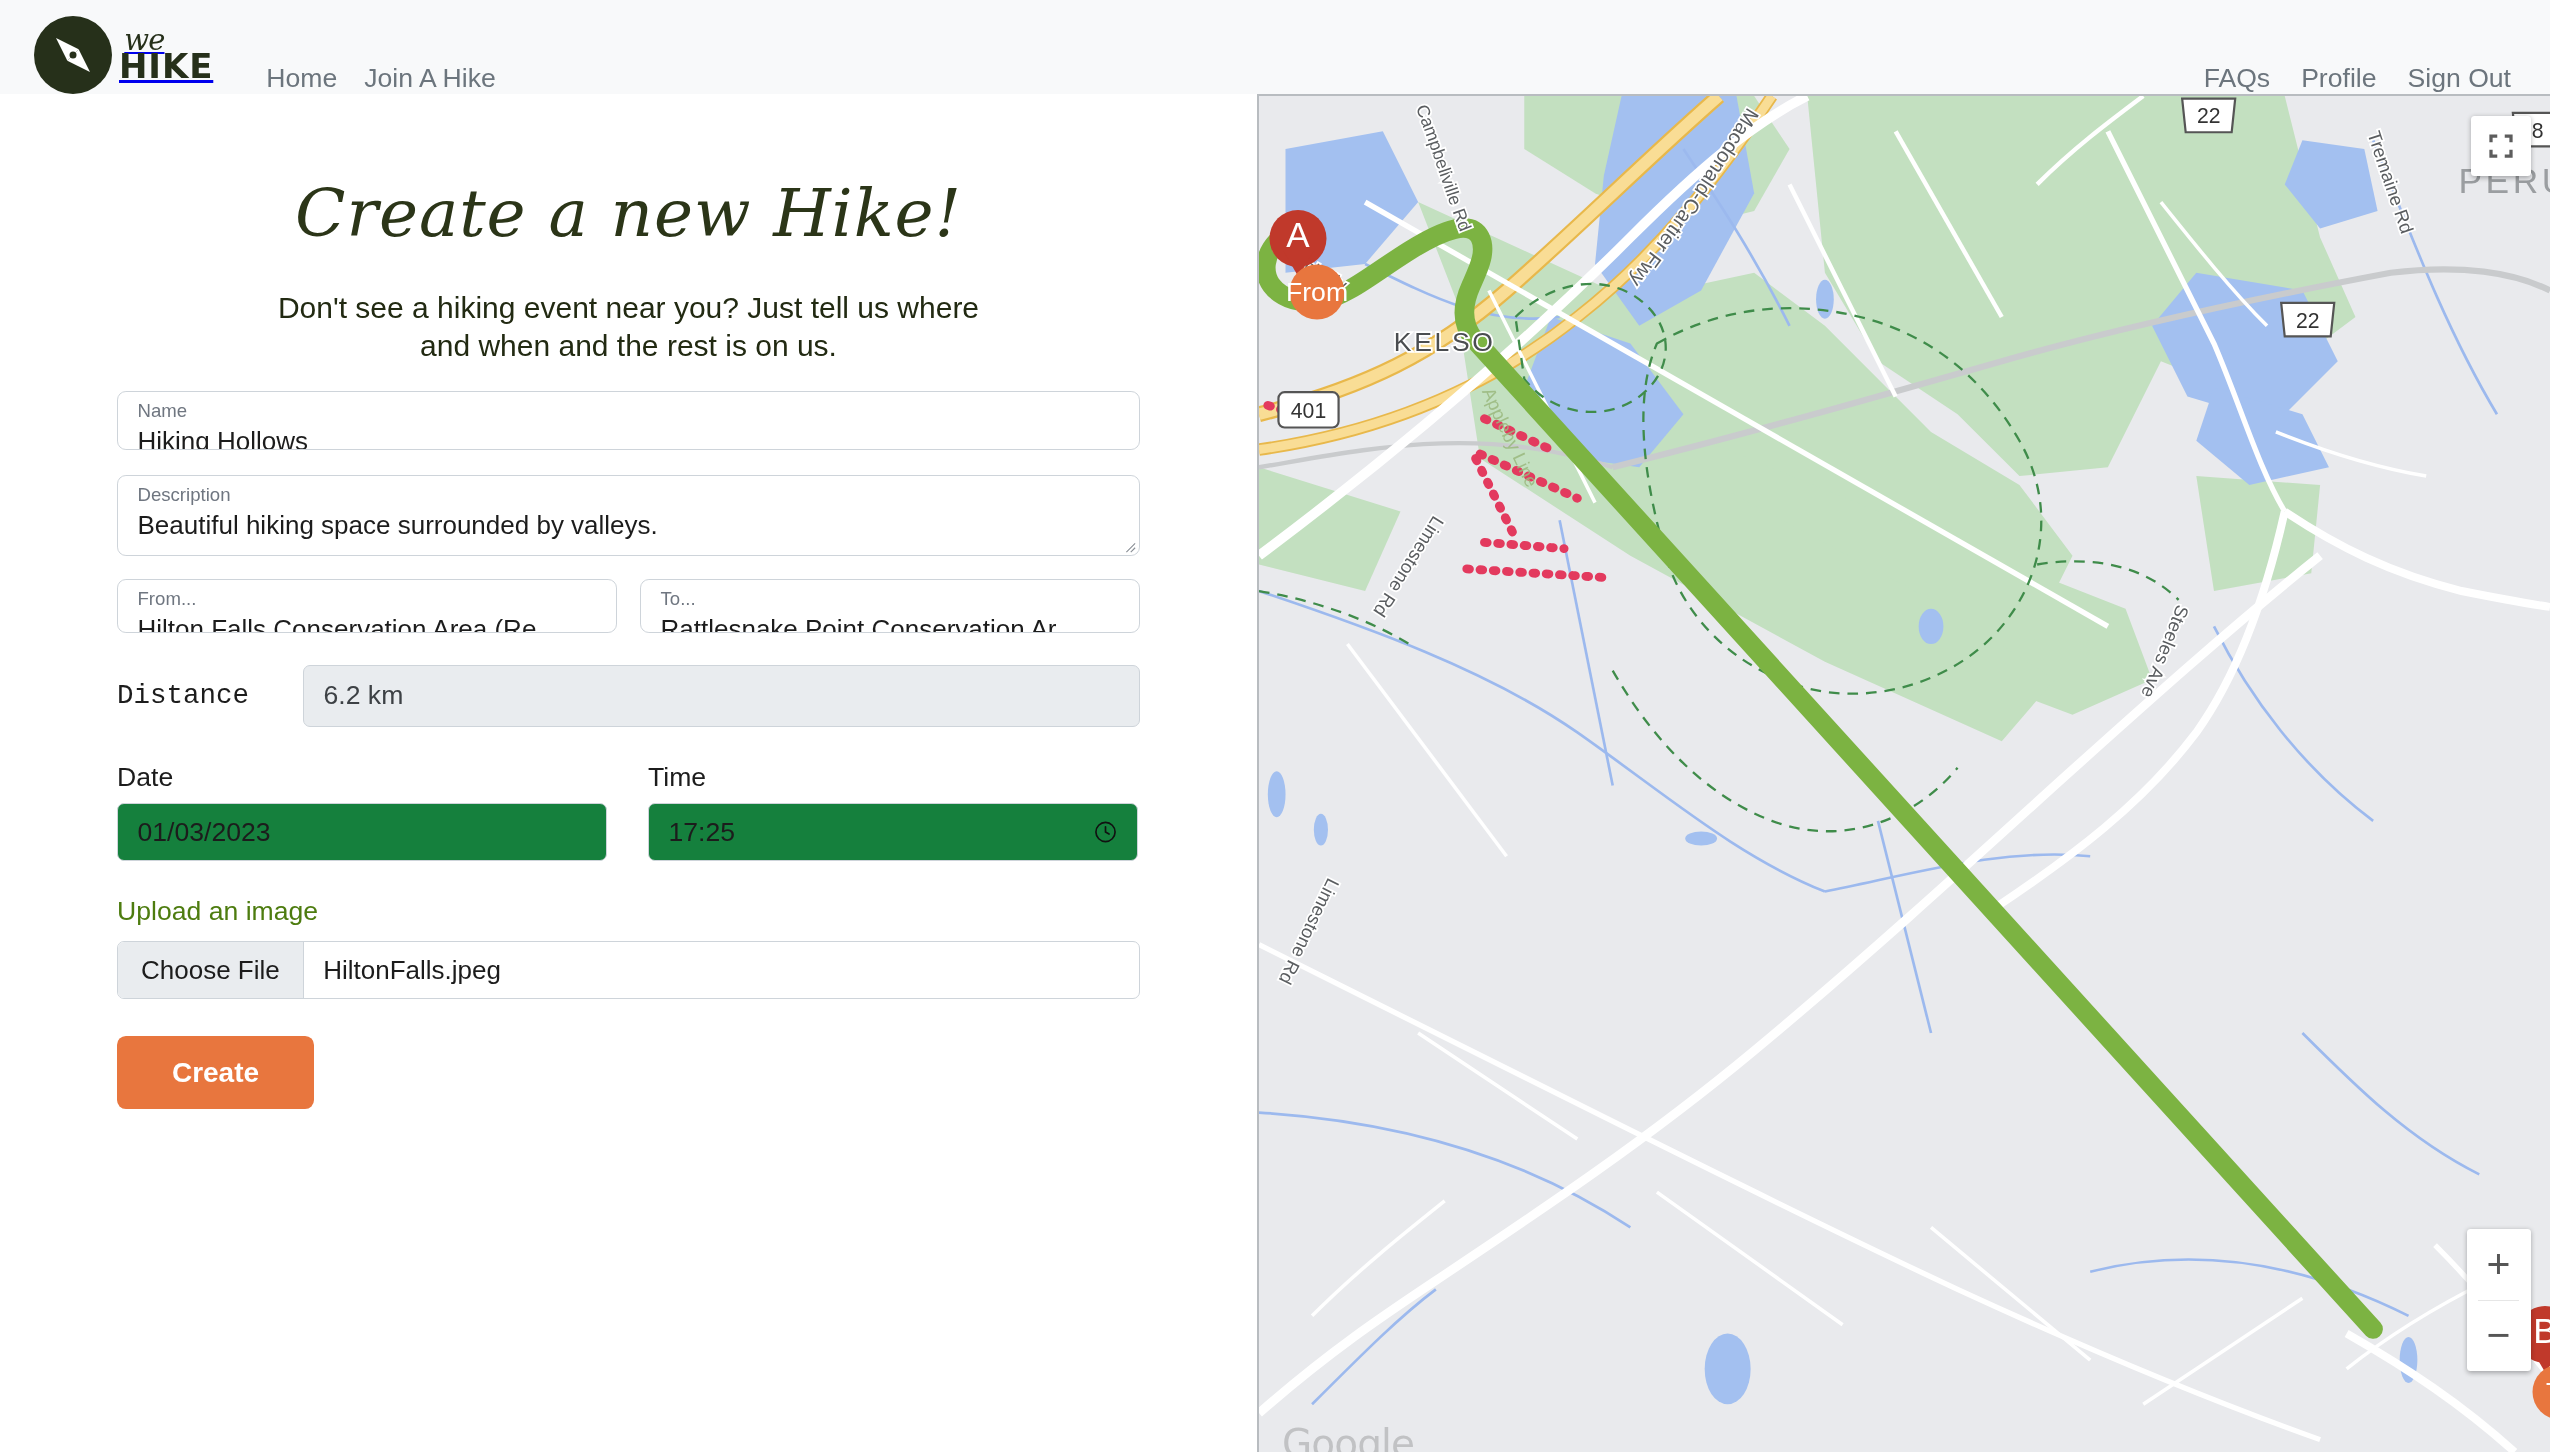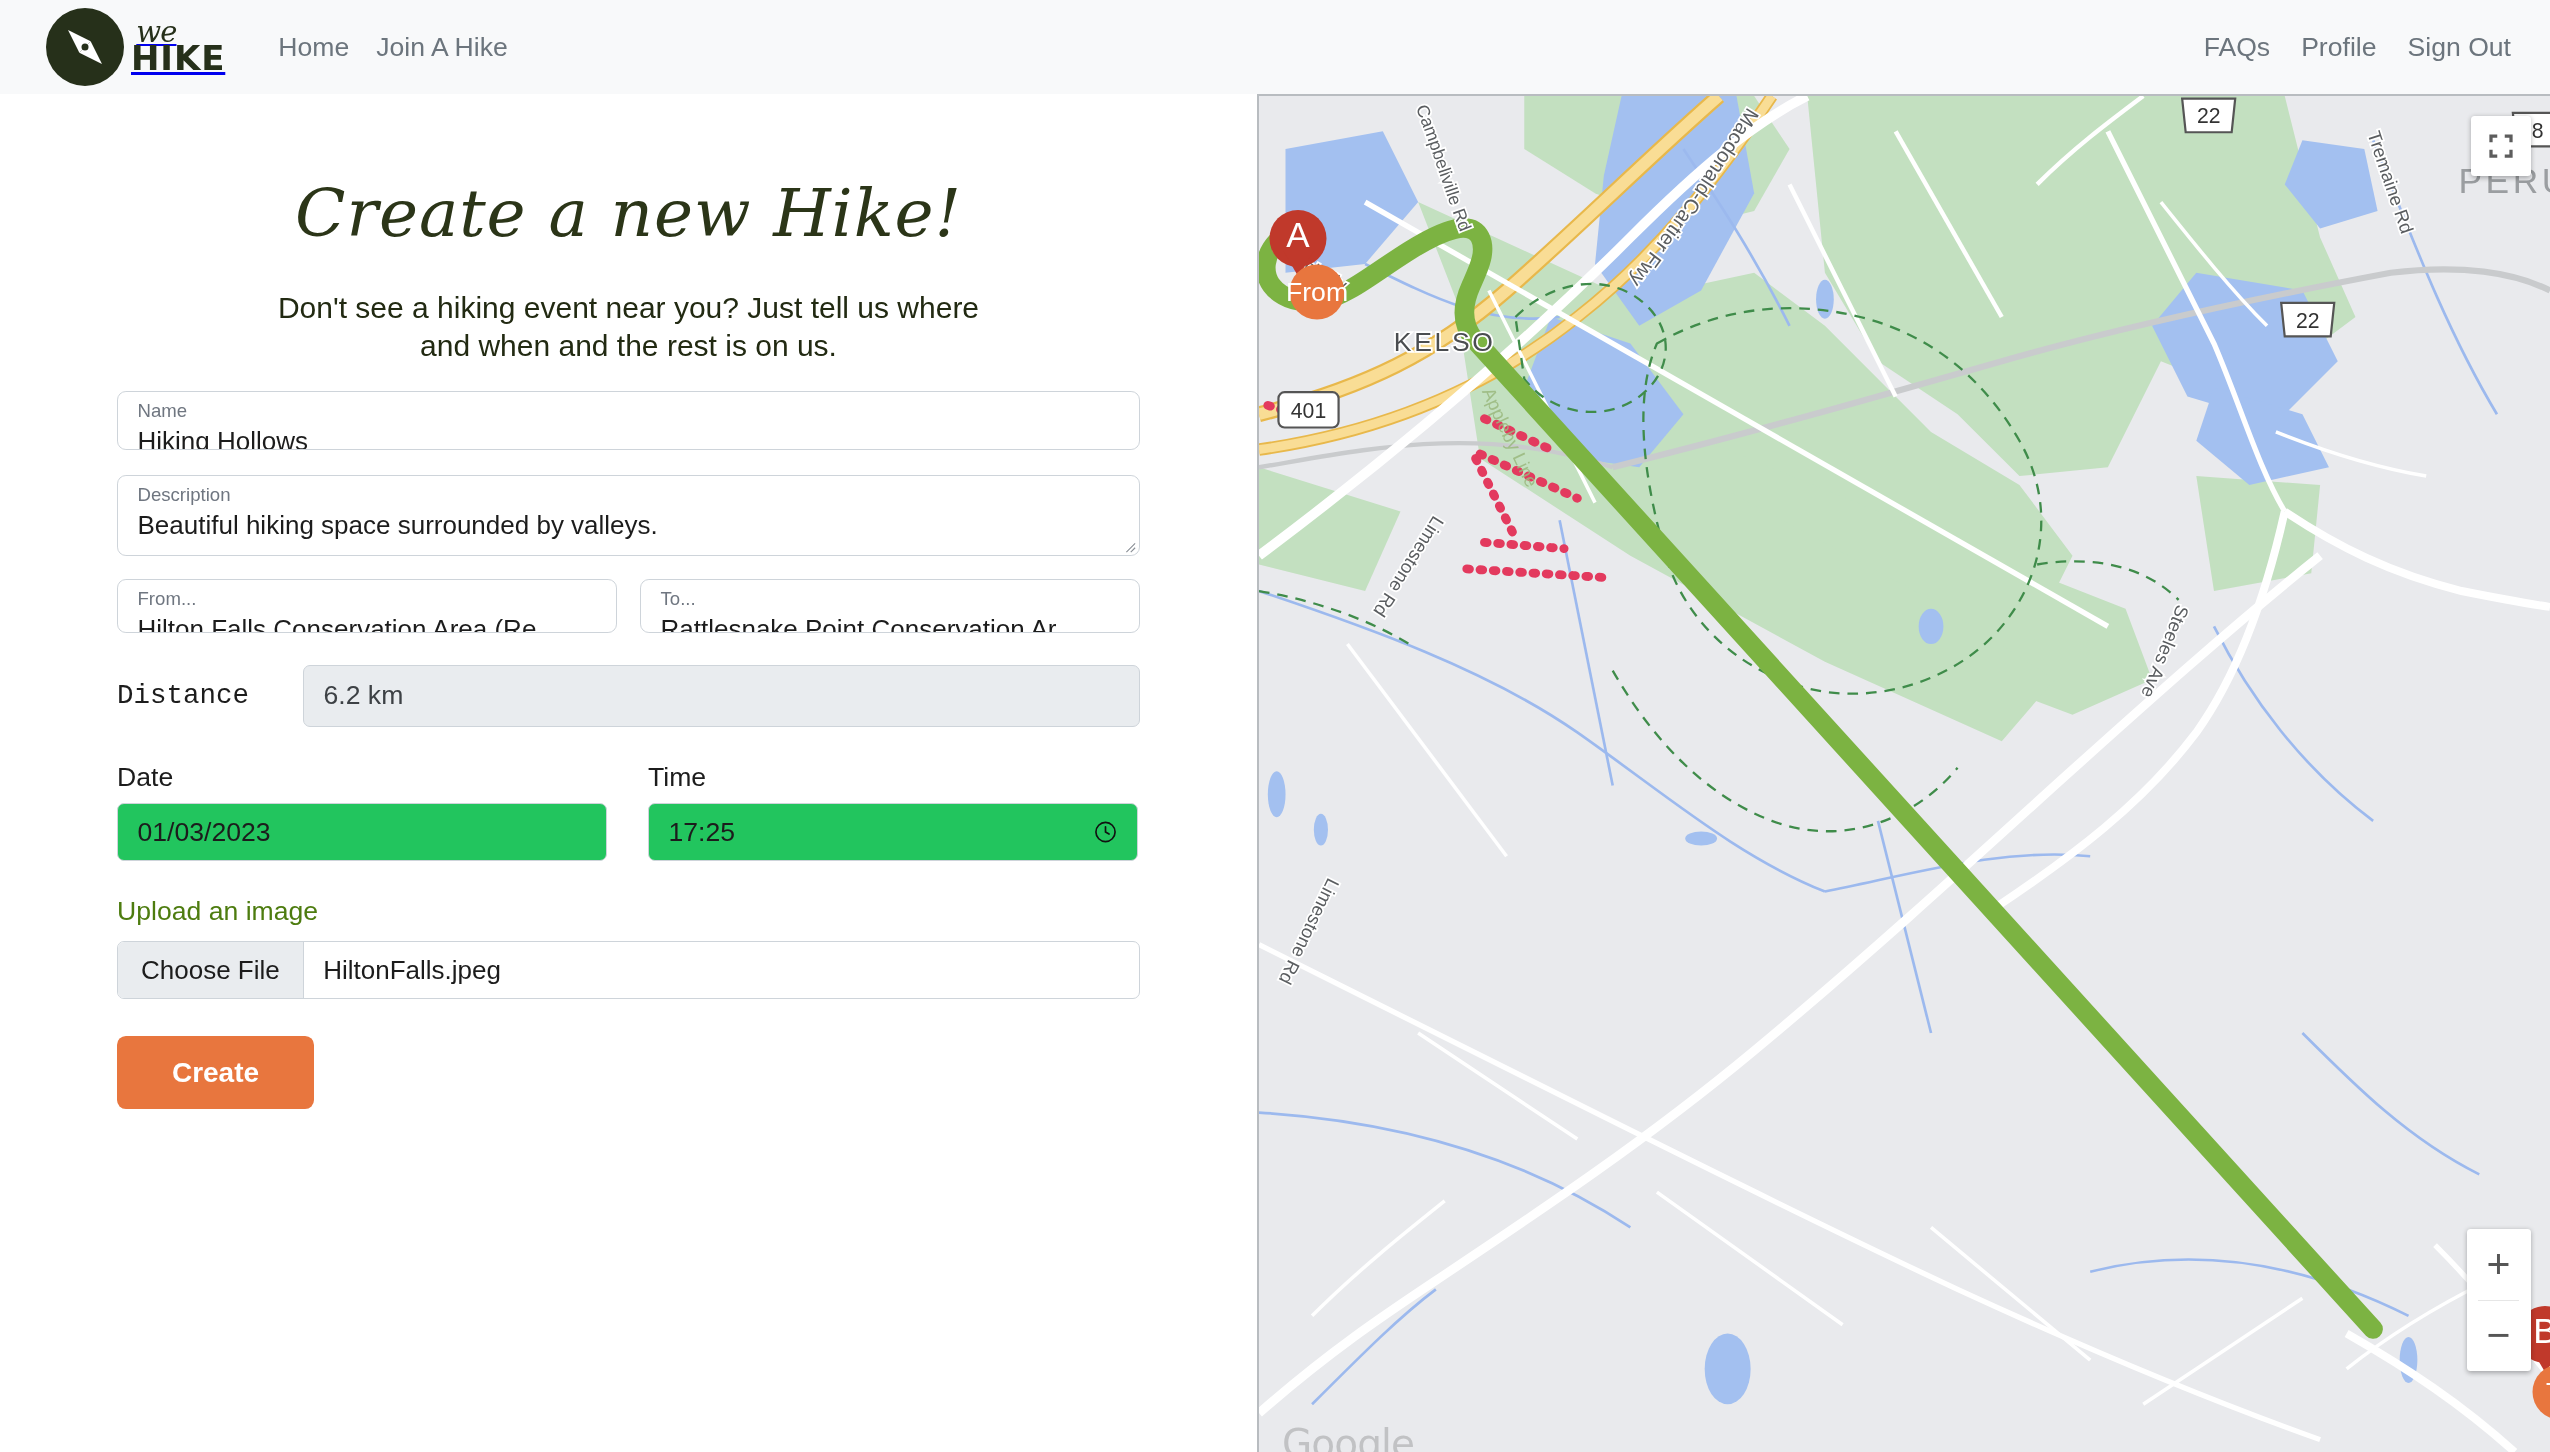--- a/index.html
+++ b/index.html
@@ -8,22 +8,22 @@
     overflow: hidden;
     background: #ffffff;
     font-family: "Liberation Sans", sans-serif;
   }
 
   
   #navbar {
     position: absolute; top: 0; left: 0;
     width: 2550px; height: 94px;
     background: #f8f9fa;
-    display: flex; align-items: center;
-    padding: 0 39px 0 46px;
+    display: flex; align-items: flex-end;
+    padding: 0 39px 0 34px;
   }
   #brand { display: flex; align-items: center; gap: 0px; }
   #brand-mark {
     width: 78px; height: 78px; border-radius: 50%;
     background: #26301a;
     position: relative; flex: 0 0 auto;
   }
   #brand-mark .needle {
     position: absolute; left: 50%; top: 50%;
     width: 0; height: 0;
@@ -131,21 +131,21 @@
     padding-left: 19.5px;
     font-size: 26.6px; color: #3d4145;
   }
 
   #datetime-row { display: flex; gap: 41px; margin-top: 35px; }
   .dt-col { width: 490px; }
   .dt-label { font-size: 26.6px; color: #1c1c1c; margin-bottom: 10.6px; display: block; }
   .dt-input {
     position: relative;
     height: 58px; border: 0.9px solid #ced4da; border-radius: 7px;
-    background: #22c55e;
+    background: #15803d;
     display: flex; align-items: center;
     padding-left: 19.5px;
     font-size: 26.6px; color: #1c1c1c;
   }
   #clock-icon {
     position: absolute; right: 19.5px; top: 50%;
     transform: translateY(-50%);
     width: 25px; height: 25px;
     display: flex; align-items: center; justify-content: center;
   }

